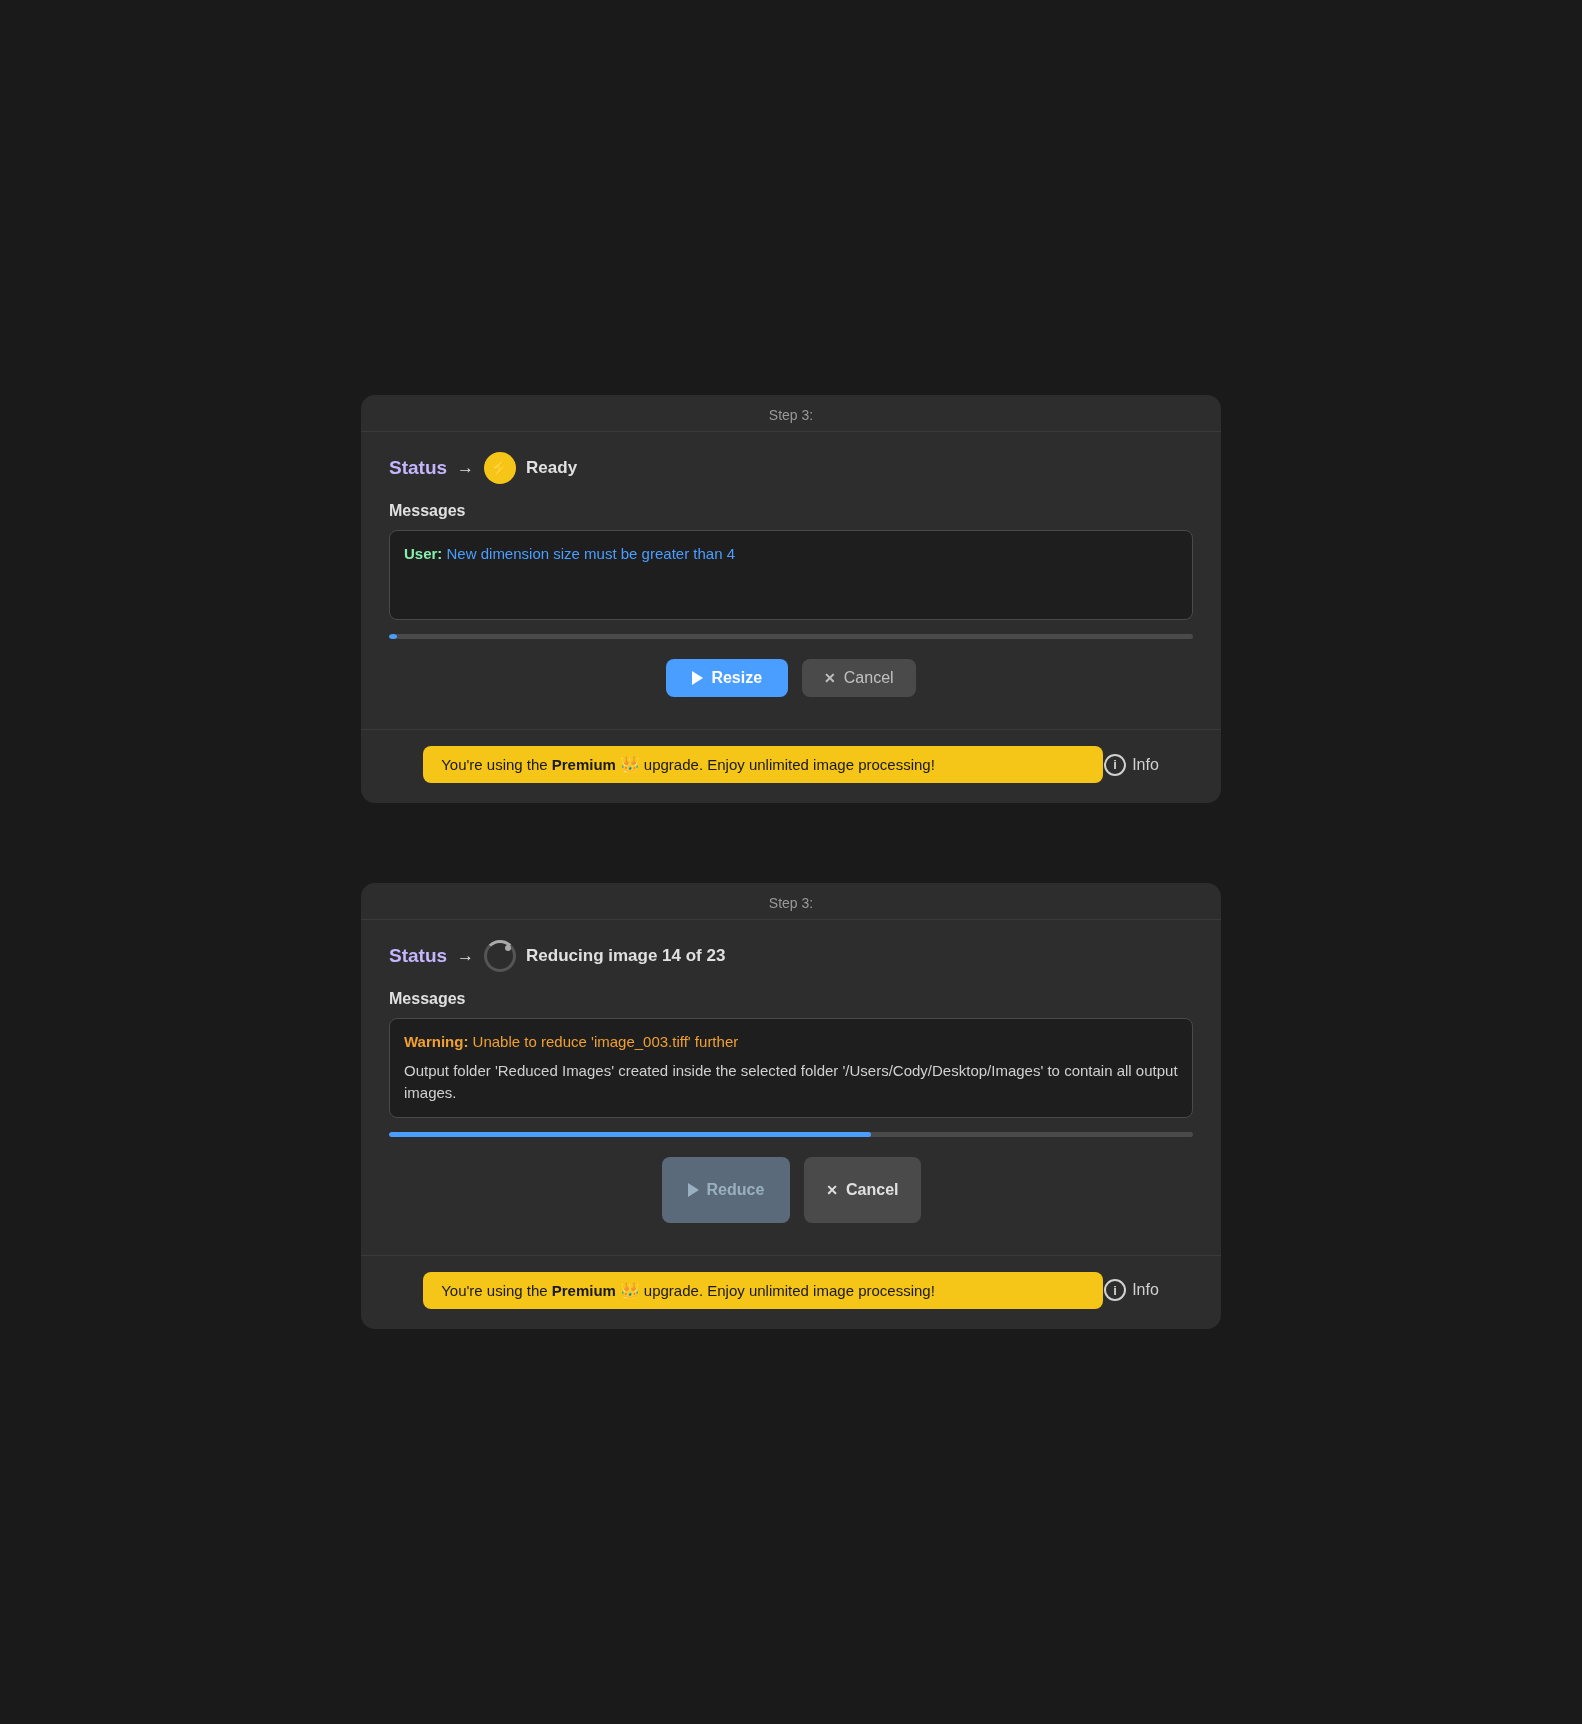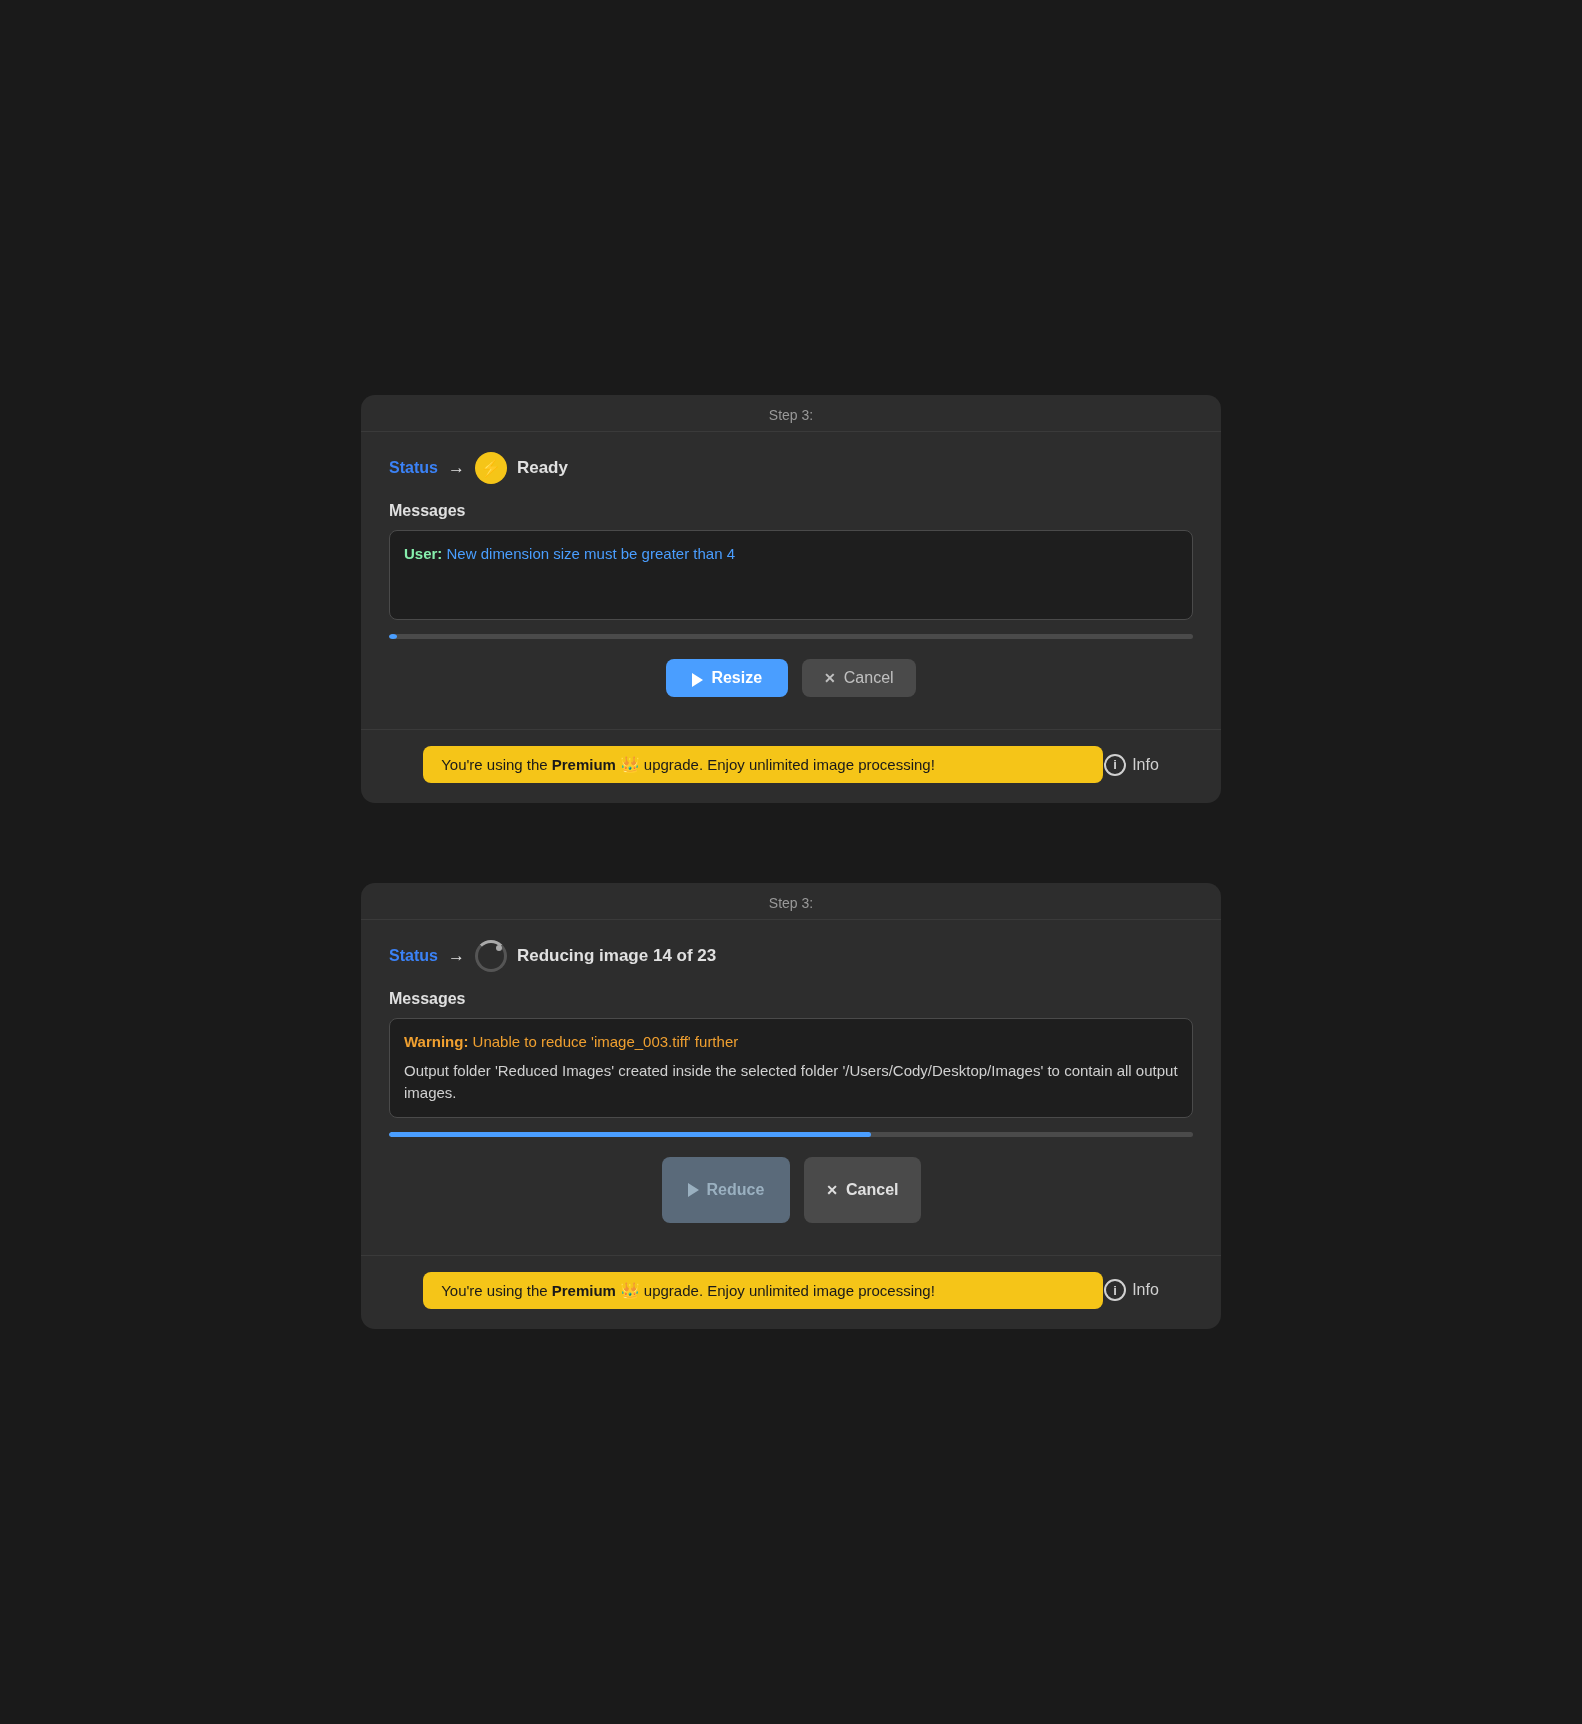--- a/index.html
+++ b/index.html
@@ -38,22 +38,22 @@
     }
 
     .status-row {
       display: flex;
       align-items: center;
       gap: 10px;
       margin-bottom: 18px;
     }
 
     .status-label {
-      color: #3b82f6;
-      font-size: 16px;
+      color: #c4b5fd;
+      font-size: 19px;
       font-weight: 600;
     }
 
     .status-arrow {
       color: #e0e0e0;
       font-size: 17px;
       font-weight: 400;
     }
 
     .status-icon-bolt {
@@ -183,21 +183,21 @@
     .btn-primary {
       background: #4a9eff;
       color: white;
       border: none;
       border-radius: 8px;
       padding: 10px 26px;
       font-size: 16px;
       font-weight: 600;
       cursor: pointer;
       display: flex;
-      align-items: flex-end;
+      align-items: center;
       gap: 8px;
     }
 
     .btn-primary-disabled {
       background: #5a6a7a;
       color: #9ab0c0;
       border: none;
       border-radius: 8px;
       padding: 24px 26px;
       font-size: 16px;

